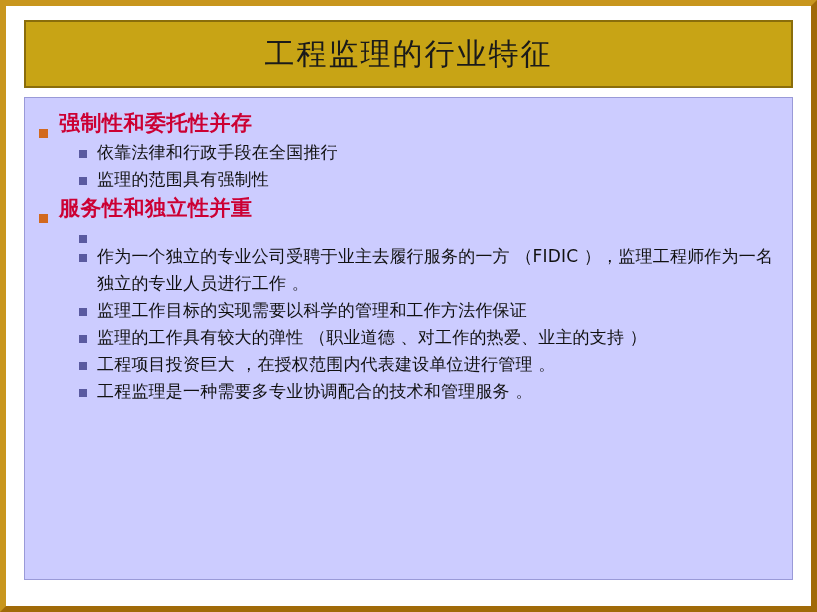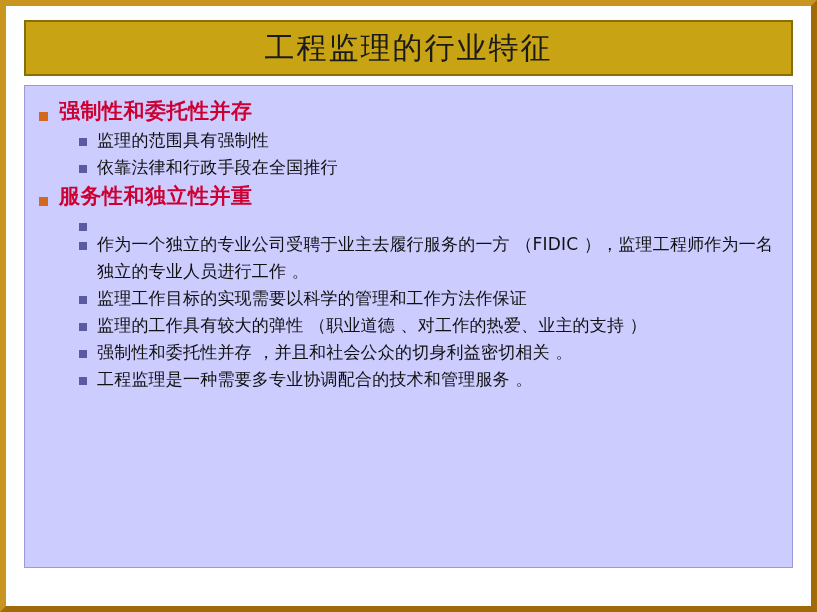--- a/index.html
+++ b/index.html
@@ -26,21 +26,21 @@
     border-bottom-color: #a06a08;
   }
   .slide-inner {
     position: absolute;
     top: 0; left: 0; right: 0; bottom: 0;
     background: #ffffff;
     padding: 14px 18px 16px 18px;
     box-sizing: border-box;
   }
   .title-bar {
-    height: 56px;
+    height: 68px;
     background: #c8a415;
     border: 2px solid #8a6d0b;
     box-sizing: border-box;
     display: flex;
     align-items: center;
     justify-content: center;
   }
   .title-text {
     font-size: 30px;
     color: #1a1a1a;
@@ -53,21 +53,21 @@
     margin-top: 9px;
     height: 483px;
     box-sizing: border-box;
     background: #ccccff;
     border: 1px solid #9a9ad8;
     padding: 10px 14px 6px 10px;
     overflow: hidden;
   }
   .lvl1 {
     display: flex;
-    align-items: center;
+    align-items: flex-end;
     margin: 0 0 1px 0;
   }
   .lvl1 .bullet {
     width: 9px;
     height: 9px;
     background: #d2691e;
     margin: 11px 11px 0 4px;
     flex: 0 0 auto;
   }
   .lvl1 .text {
@@ -108,25 +108,25 @@
     </div>
 
     <div class="body-box">
 
       <div class="lvl1">
         <span class="bullet"></span>
         <span class="text">强制性和委托性并存</span>
       </div>
       <div class="lvl2">
         <span class="bullet"></span>
-        <span class="text">监理的范围具有强制性</span>
+        <span class="text">依靠法律和行政手段在全国推行</span>
       </div>
       <div class="lvl2">
         <span class="bullet"></span>
-        <span class="text">依靠法律和行政手段在全国推行</span>
+        <span class="text">监理的范围具有强制性</span>
       </div>
 
       <div class="lvl1">
         <span class="bullet"></span>
         <span class="text">服务性和独立性并重</span>
       </div>
       <div class="lvl2">
         <span class="bullet"></span>
       </div>
       <div class="lvl2">
@@ -138,21 +138,21 @@
         <span class="bullet"></span>
         <span class="text">监理工作目标的实现需要以科学的管理和工作方法作保证</span>
       </div>
       <div class="lvl2">
         <span class="bullet"></span>
         <span class="text">监理的工作具有较大的弹性 （职业道德 、对工作的热爱、业主的支持 ）</span>
       </div>
 
       <div class="lvl2">
         <span class="bullet"></span>
-        <span class="text">强制性和委托性并存 ，并且和社会公众的切身利益密切相关 。</span>
+        <span class="text">工程项目投资巨大 ，在授权范围内代表建设单位进行管理 。</span>
       </div>
       <div class="lvl2">
         <span class="bullet"></span>
         <span class="text">工程监理是一种需要多专业协调配合的技术和管理服务 。</span>
       </div>
 
     </div>
   </div>
 </div>
 

